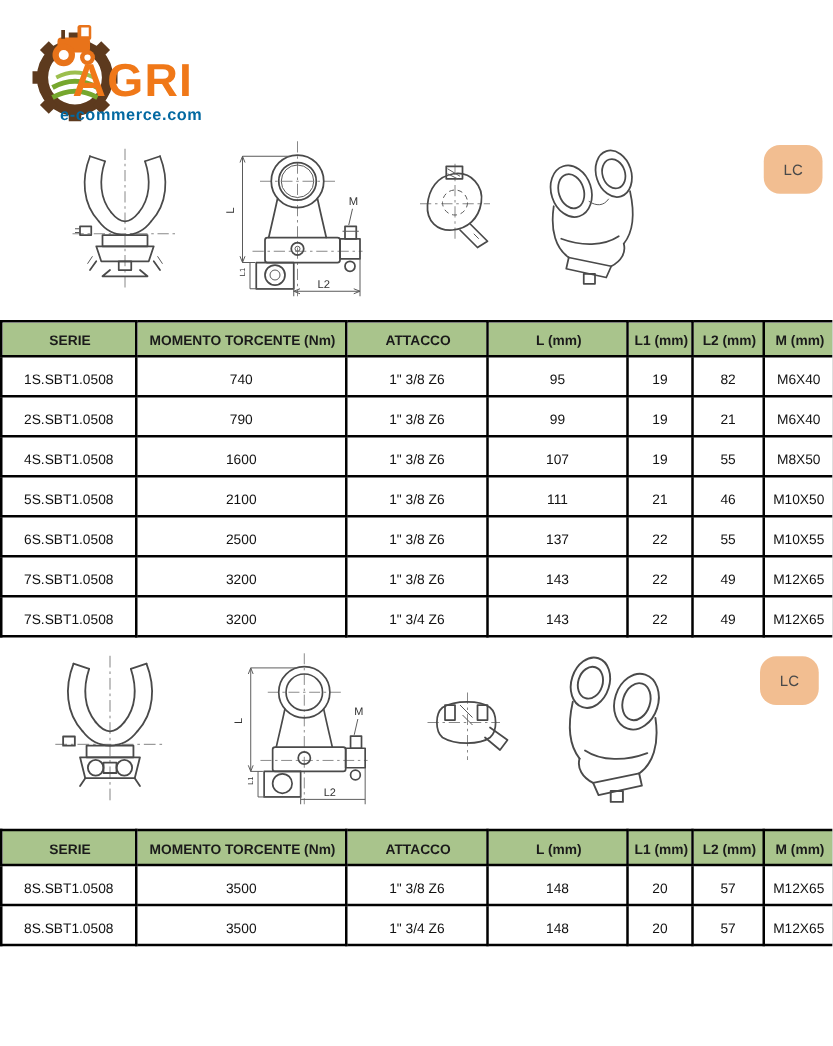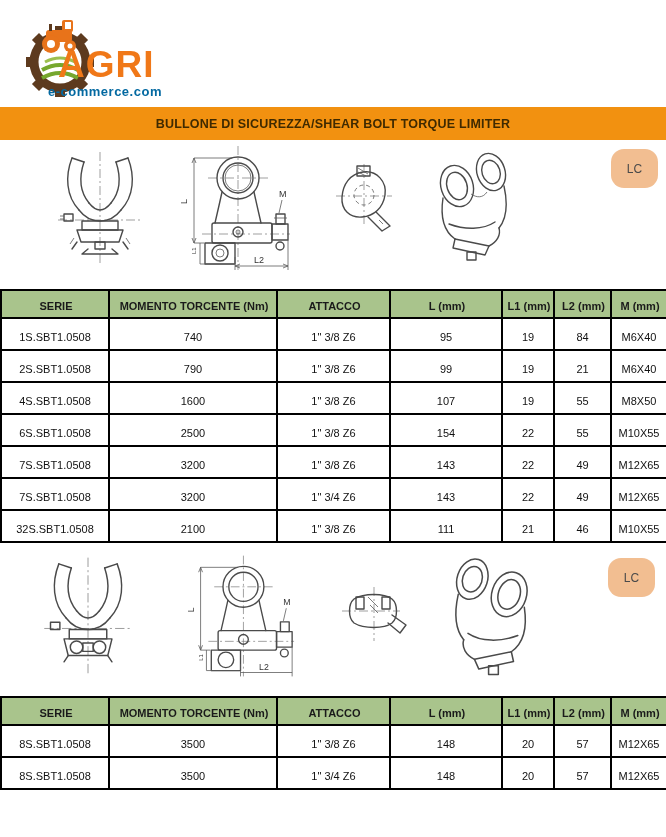--- a/index.html
+++ b/index.html
@@ -91,23 +91,20 @@
           <circle cx="33" cy="34" r="4" fill="#ffffff"></circle>
           <circle cx="52" cy="36" r="6" fill="#E8731A"></circle>
           <circle cx="52" cy="36" r="2.5" fill="#ffffff"></circle>
         </g>
       </svg>
       <div class="logo-brand">AGRI</div>
       <div class="logo-domain">e-commerce.com</div>
     </div>
   </div>
 
-  <div class="banner">
-    <span class="banner-title">BULLONE DI SICUREZZA/SHEAR BOLT TORQUE LIMITER</span>
-  </div>
 
   <div class="drawings first">
 
     <div class="draw" style="left:52px; top:10px; width:96px; height:118px;">
       <svg viewBox="0 0 96 118">
         <path class="cline" d="M48 2 V116"></path>
         <path class="cline" d="M6 70 H90"></path>
         <path class="stroke" d="M20 8 C13 26 14 46 27 60"></path>
         <path class="stroke" d="M32 12 C27 27 28 42 37 53"></path>
         <path class="stroke" d="M20 8 L32 12"></path>
@@ -223,21 +220,21 @@
           <th>M (mm)</th>
         </tr>
       </thead>
     <tbody>
         <tr>
           <td>1S.SBT1.0508</td>
           <td>740</td>
           <td>1" 3/8 Z6</td>
           <td>95</td>
           <td>19</td>
-          <td>84</td>
+          <td>82</td>
           <td>M6X40</td>
         </tr>
         <tr>
           <td>2S.SBT1.0508</td>
           <td>790</td>
           <td>1" 3/8 Z6</td>
           <td>99</td>
           <td>19</td>
           <td>21</td>
           <td>M6X40</td>
@@ -245,24 +242,33 @@
         <tr>
           <td>4S.SBT1.0508</td>
           <td>1600</td>
           <td>1" 3/8 Z6</td>
           <td>107</td>
           <td>19</td>
           <td>55</td>
           <td>M8X50</td>
         </tr>
         <tr>
+          <td>5S.SBT1.0508</td>
+          <td>2100</td>
+          <td>1" 3/8 Z6</td>
+          <td>111</td>
+          <td>21</td>
+          <td>46</td>
+          <td>M10X50</td>
+        </tr>
+        <tr>
           <td>6S.SBT1.0508</td>
           <td>2500</td>
           <td>1" 3/8 Z6</td>
-          <td>154</td>
+          <td>137</td>
           <td>22</td>
           <td>55</td>
           <td>M10X55</td>
         </tr>
         <tr>
           <td>7S.SBT1.0508</td>
           <td>3200</td>
           <td>1" 3/8 Z6</td>
           <td>143</td>
           <td>22</td>
@@ -270,29 +276,20 @@
           <td>M12X65</td>
         </tr>
         <tr>
           <td>7S.SBT1.0508</td>
           <td>3200</td>
           <td>1" 3/4 Z6</td>
           <td>143</td>
           <td>22</td>
           <td>49</td>
           <td>M12X65</td>
-        </tr>
-        <tr>
-          <td>32S.SBT1.0508</td>
-          <td>2100</td>
-          <td>1" 3/8 Z6</td>
-          <td>111</td>
-          <td>21</td>
-          <td>46</td>
-          <td>M10X55</td>
         </tr>
       </tbody>
   </table>
 
   <div class="drawings second">
 
     <div class="draw" style="left:38px; top:12px; width:100px; height:124px;">
       <svg viewBox="0 0 96 118">
         <path class="cline" d="M48 2 V116"></path>
         <path class="cline" d="M6 70 H90"></path>

